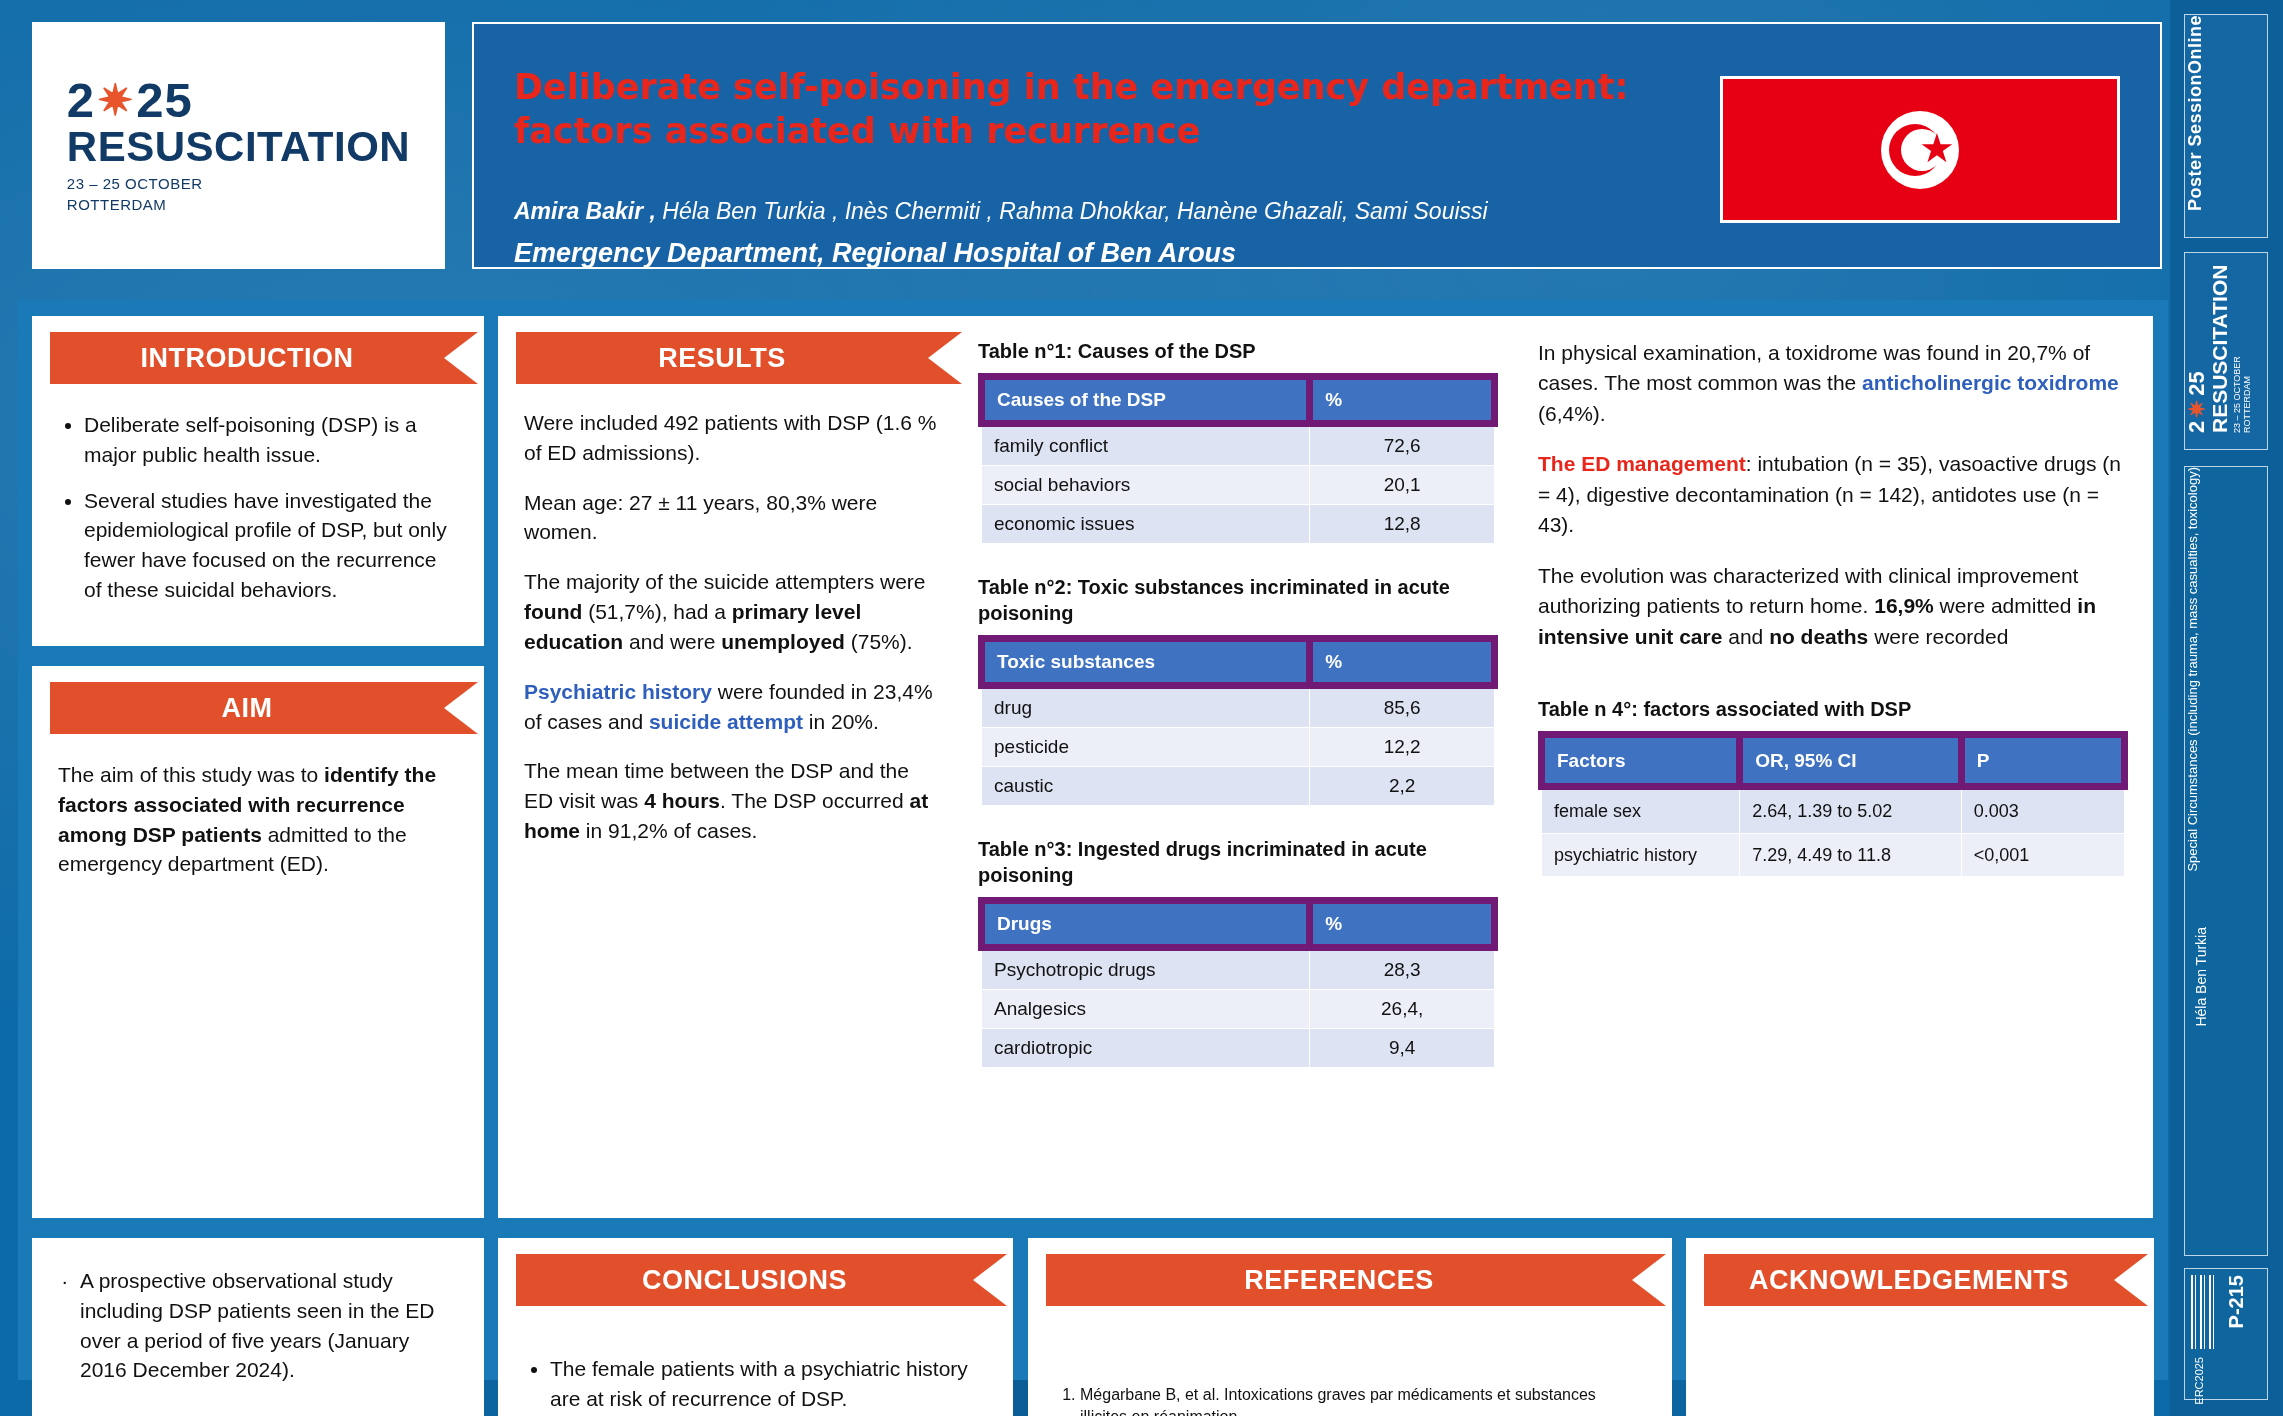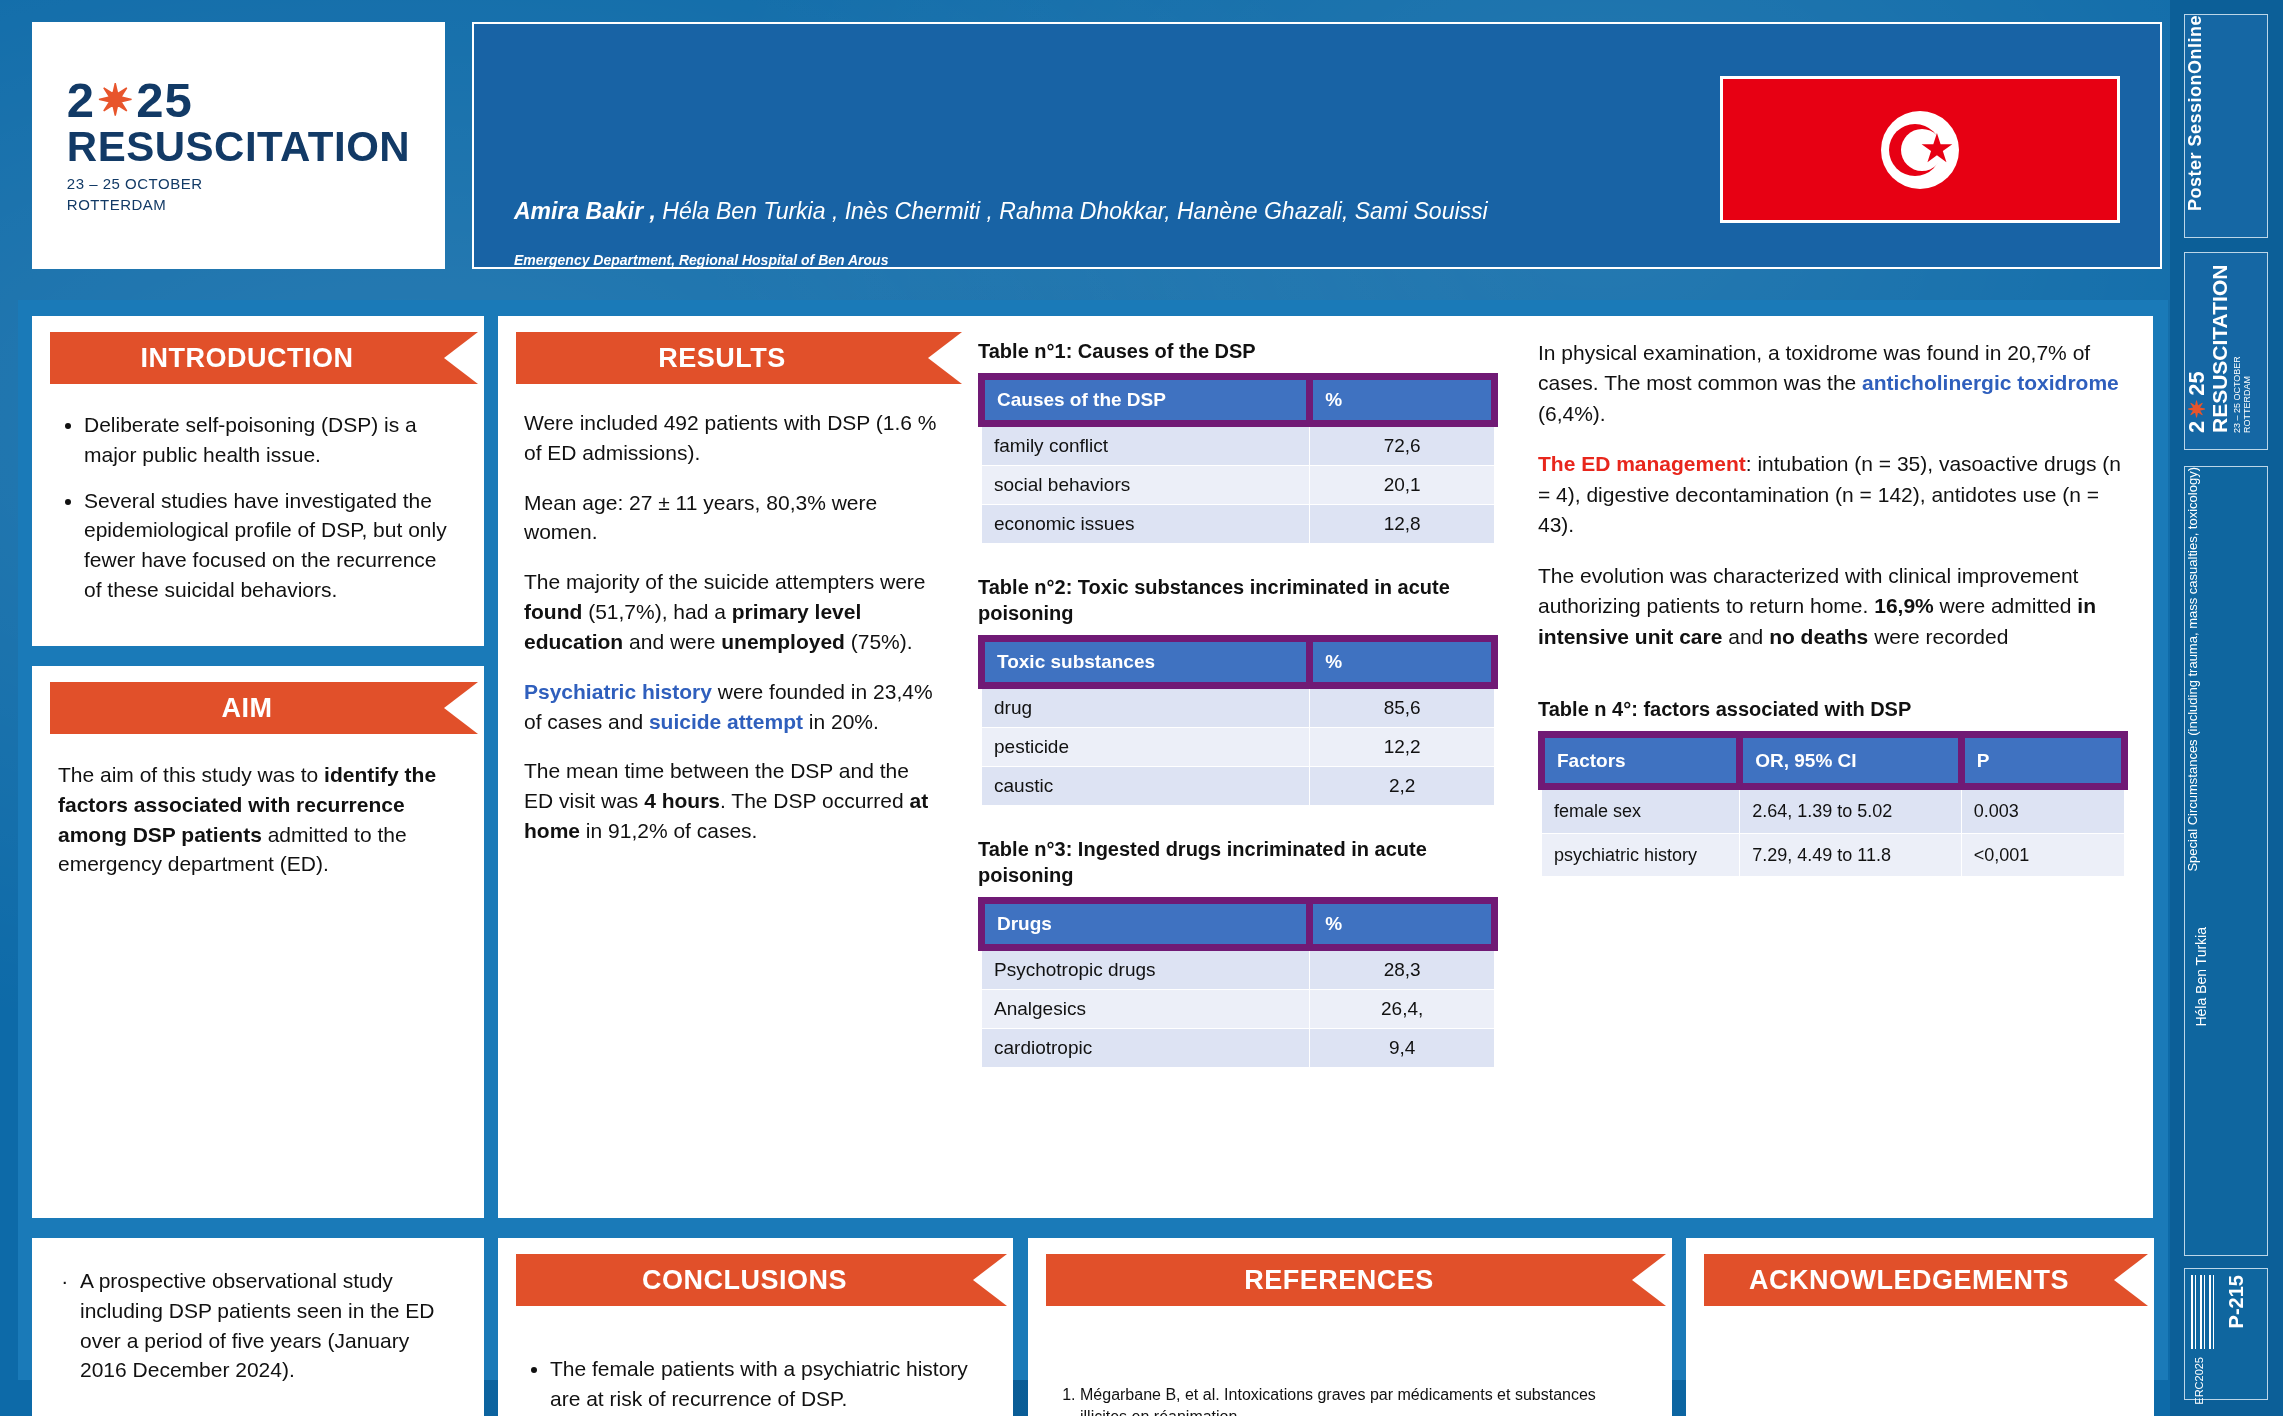--- a/index.html
+++ b/index.html
@@ -53,22 +53,22 @@
     position:absolute; left:40px; top:42px; width:1180px;
     color:#e8261c; font-size:35px; font-weight:bold; line-height:1.25;
     font-family:"DejaVu Sans", sans-serif;
   }
   .header-authors{
     position:absolute; left:40px; top:170px; width:1180px;
     color:#ffffff; font-size:23px; font-style:italic; line-height:1.55;
   }
   .header-authors b{ font-weight:bold; }
   .header-affil{
-    position:absolute; left:40px; top:228px; width:1180px;
-    color:#ffffff; font-size:14px; font-style:italic; font-weight:bold;
+    position:absolute; left:40px; top:214px; width:1180px;
+    color:#ffffff; font-size:27px; font-style:italic; font-weight:bold;
   }
   .flag{
     position:absolute; right:40px; top:52px; width:400px; height:147px;
     background:#e70013; border:3px solid #ffffff;
     display:flex; align-items:center; justify-content:center;
   }
   .flag-disc{
     width:78px; height:78px; border-radius:50%; background:#ffffff;
     display:flex; align-items:center; justify-content:center; position:relative;
   }
@@ -148,20 +148,21 @@
       </div>
       <div class="logo-resus">RESUSCITATION</div>
       <div class="logo-date">
         <div>23 – 25 OCTOBER</div>
         <div>ROTTERDAM</div>
       </div>
     </div>
   </div>
 
   <div class="header-bar">
+    <div class="header-title">Deliberate self-poisoning in the emergency department: factors associated with recurrence</div>
     <div class="header-authors">
       <b>Amira Bakir ,</b><span> Héla Ben Turkia , Inès Chermiti , Rahma Dhokkar,  Hanène Ghazali, Sami Souissi</span>
     </div>
     <div class="header-affil">Emergency Department, Regional Hospital of Ben Arous</div>
     <div class="flag">
       <div class="flag-disc">
         <div class="flag-crescent"></div>
         <div class="flag-crescent2"></div>
         <div class="flag-star">★</div>
       </div>

